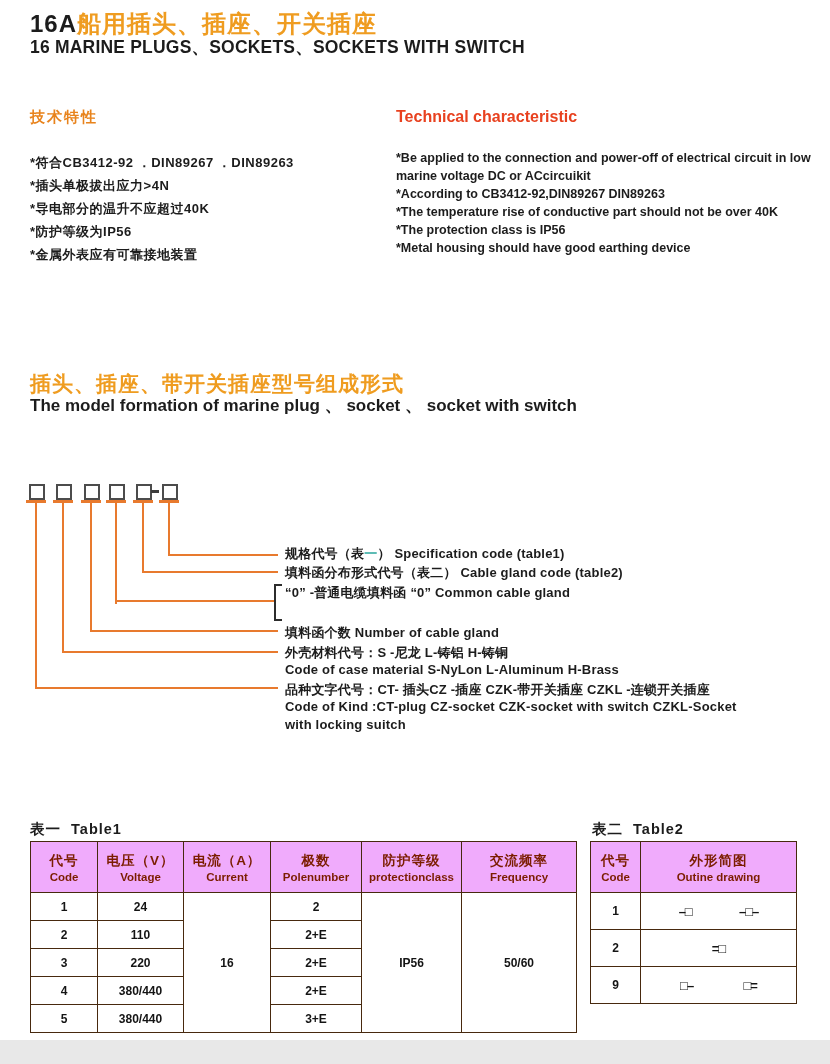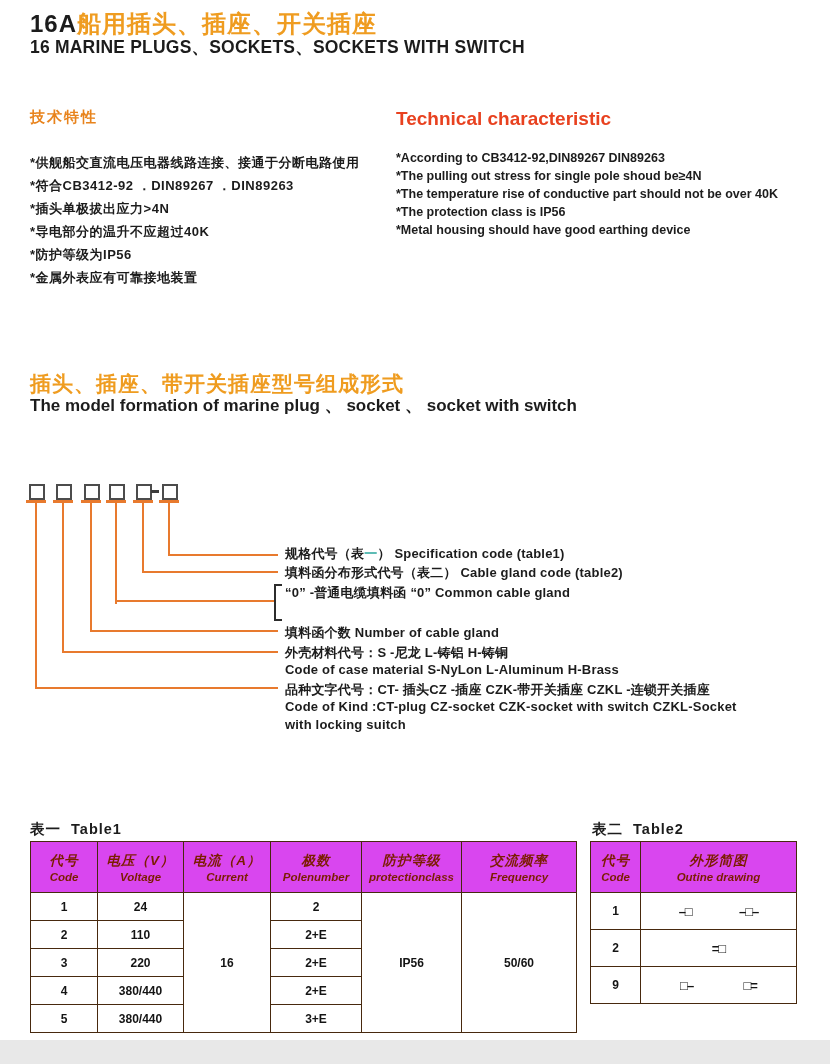--- a/index.html
+++ b/index.html
@@ -6,21 +6,21 @@
   .page{position:relative;width:830px;height:1040px;background:#ffffff;
         font-family:"Liberation Sans","DejaVu Sans",sans-serif;color:#1c1c1c;overflow:hidden;}
 
   
   .title-zh{position:absolute;left:30px;top:8px;font-size:24px;font-weight:bold;letter-spacing:1px;white-space:nowrap;}
   .title-zh .accent{color:#ef9c20;}
   .title-en{position:absolute;left:30px;top:35px;font-size:17.5px;font-weight:bold;letter-spacing:.2px;white-space:nowrap;text-align:right;}
 
   
   .tech-h-zh{position:absolute;left:30px;top:108px;font-size:15px;font-weight:bold;color:#e8831c;letter-spacing:2px;}
-  .tech-h-en{position:absolute;left:396px;top:108px;font-size:19px;font-weight:bold;color:#e8411f;}
+  .tech-h-en{position:absolute;left:396px;top:108px;font-size:16px;font-weight:bold;color:#e8411f;}
   .zh-list{position:absolute;left:30px;top:151px;font-size:13px;line-height:23px;font-weight:600;letter-spacing:.5px;}
   .en-list{position:absolute;left:396px;top:149px;width:430px;font-size:12.5px;line-height:18px;font-weight:600;}
   .zh-list div,.en-list div{white-space:normal;}
 
   
   .sec2-zh{position:absolute;left:30px;top:370px;font-size:21px;font-weight:bold;color:#ef9c20;letter-spacing:1px;white-space:nowrap;text-align:center;}
   .sec2-en{position:absolute;left:30px;top:394px;font-size:17px;font-weight:bold;white-space:nowrap;}
 
   
   .diagram{position:absolute;left:0;top:0;width:830px;height:760px;}
@@ -33,52 +33,51 @@
            border-left:2px solid #2c2c2c;border-top:2px solid #2c2c2c;border-bottom:2px solid #2c2c2c;}
   .dlabel{position:absolute;left:285px;font-size:13px;font-weight:600;white-space:nowrap;letter-spacing:.2px;}
   .teal{color:#2fa9a0;}
 
   
   .tcaption{position:absolute;top:820px;font-size:14.5px;font-weight:bold;letter-spacing:1px;}
   table{border-collapse:collapse;position:absolute;top:841px;table-layout:fixed;}
   #table1{left:30px;width:546px;}
   #table2{left:590px;width:206px;}
   th,td{border:1.5px solid #47290e;padding:0;}
-  th{background:#d946ef;color:#7b1d00;height:50px;vertical-align:middle;font-style:italic;}
+  th{background:#f0abfc;color:#7b1d00;height:50px;vertical-align:middle;}
   th .h-zh{font-size:13.5px;font-weight:bold;letter-spacing:1px;}
   th .h-en{font-size:11.5px;font-weight:bold;margin-top:1px;}
   td{height:27px;text-align:center;font-size:12px;font-weight:600;color:#141414;background:#fff;}
   #table2 td{height:36px;}
   .draw-cell{display:flex;align-items:center;justify-content:space-around;padding:0 14px;}
   .draw-cell.single{justify-content:center;}
   .gland{font-size:13px;font-weight:600;letter-spacing:-1px;}
 </style>
 </head>
 <body>
 
 <div class="page">
 
   <div class="title-zh"><span>16A</span><span class="accent">船用插头、插座、开关插座</span></div>
   <div class="title-en">16 MARINE PLUGS、SOCKETS、SOCKETS WITH  SWITCH</div>
 
   <div class="tech-h-zh">技术特性</div>
   <div class="tech-h-en">Technical characteristic</div>
 
   <div class="zh-list">
-    <div>*供舰船交直流电压电器线路连接、接通于分断电路使用</div>
     <div>*符合CB3412-92 ．DIN89267 ．DIN89263</div>
     <div>*插头单极拔出应力&gt;4N</div>
     <div>*导电部分的温升不应超过40K</div>
     <div>*防护等级为IP56</div>
     <div>*金属外表应有可靠接地装置</div>
   </div>
 
   <div class="en-list">
+    <div>*Be applied to the connection and power-off of electrical circuit in low marine voltage DC or ACcircuikit</div>
     <div>*According to CB3412-92,DIN89267 DIN89263</div>
-    <div>*The pulling out stress for single pole shoud be≥4N</div>
     <div>*The temperature rise of conductive part should not be over 40K</div>
     <div>*The protection class is IP56</div>
     <div>*Metal housing should have good earthing device</div>
   </div>
 
   <div class="sec2-zh">插头、插座、带开关插座型号组成形式</div>
   <div class="sec2-en">The model formation of marine plug 、 socket 、 socket with switch</div>
 
   <div class="diagram">
 

